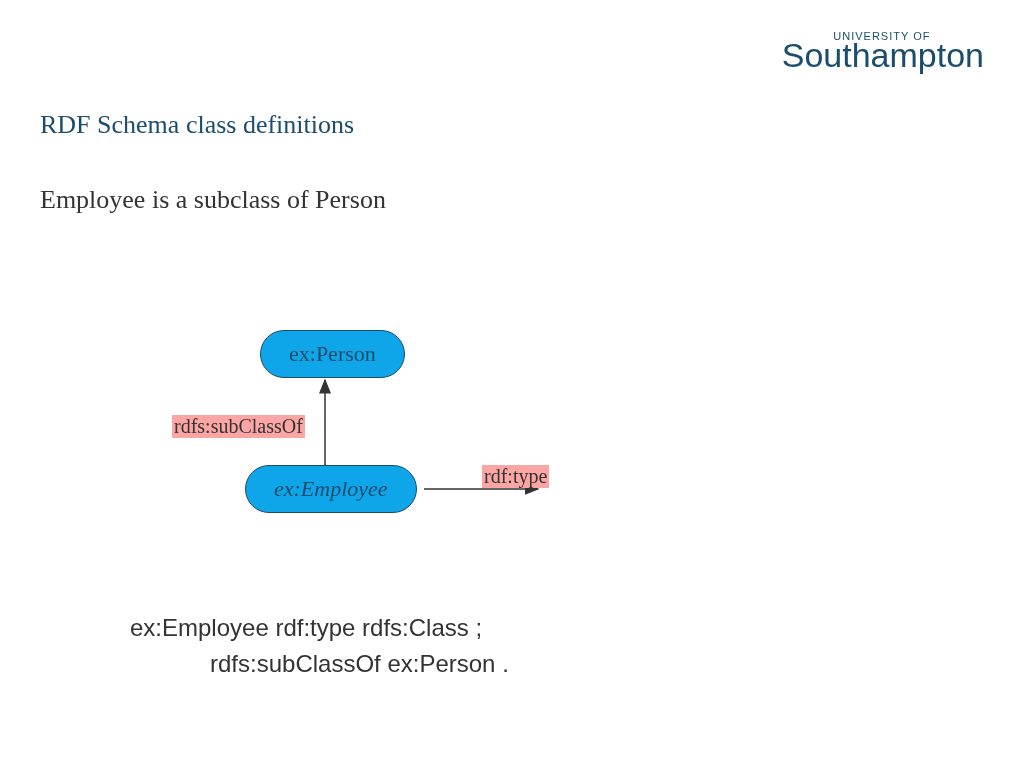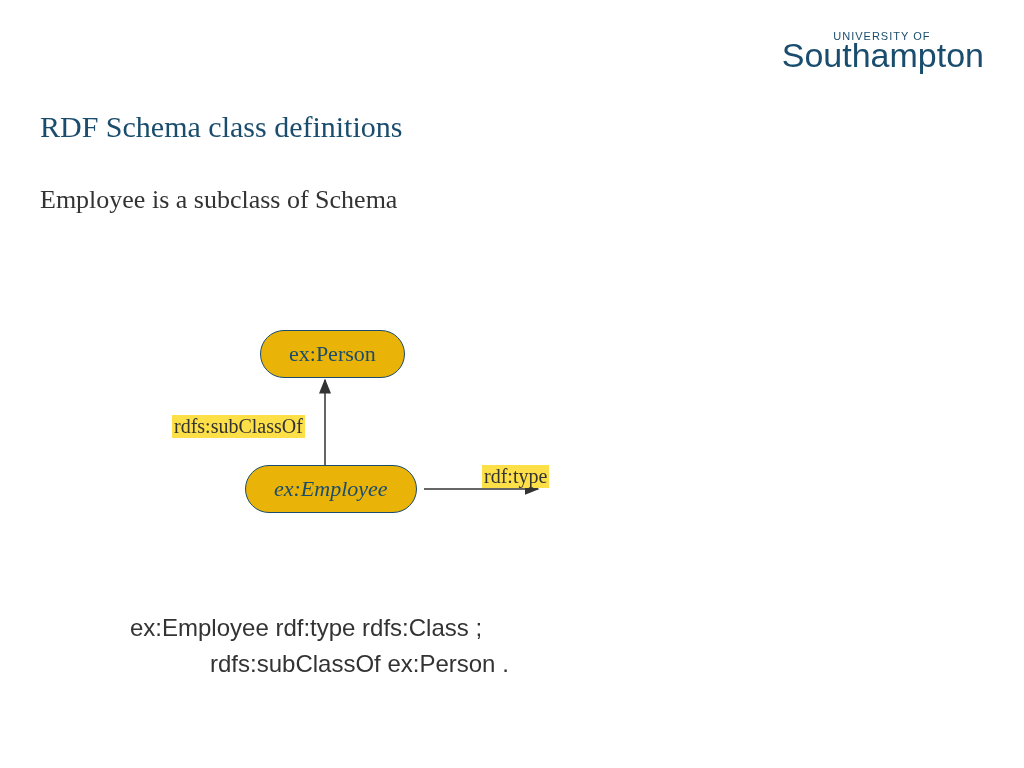--- a/index.html
+++ b/index.html
@@ -29,58 +29,58 @@
   .logo-main {
     font-size: 34px;
     font-weight: normal;
     font-family: Liberation Sans, sans-serif;
     line-height: 1;
   }
   .title {
     position: absolute;
     top: 110px;
     left: 40px;
-    font-size: 30px;
+    font-size: 26px;
     color: #1a4d6d;
     font-weight: normal;
   }
   .subtitle {
     position: absolute;
     top: 185px;
     left: 40px;
     font-size: 26px;
     color: #333333;
     font-weight: normal;
   }
   .diagram {
     position: absolute;
     top: 300px;
     left: 150px;
     width: 600px;
     height: 250px;
   }
   .node {
     position: absolute;
-    background: #eab308;
+    background: #0ea5e9;
     border: 1.5px solid #1a4d6d;
     border-radius: 24px;
     padding: 10px 28px;
     font-size: 22px;
     color: #1a4d6d;
     text-align: center;
     white-space: nowrap;
   }
   .node-person { top: 30px; left: 110px; }
   .node-employee { top: 165px; left: 95px; font-style: italic; }
   .node-class { top: 165px; left: 390px; }
   .edge-label {
     position: absolute;
     font-size: 20px;
     color: #333333;
-    background: #fde047;
+    background: #fca5a5;
     padding: 0 2px;
   }
   .label-subclass { top: 115px; left: 22px; }
   .label-type { top: 165px; left: 308px; margin-left: 24px; }
   .code-block {
     position: absolute;
     top: 610px;
     left: 130px;
     font-family: Liberation Sans, sans-serif;
     font-size: 24px;
@@ -100,21 +100,21 @@
 </head>
 <body>
 
 <div class="logo">
   <div class="logo-small">UNIVERSITY OF</div>
   <div class="logo-main">Southampton</div>
 </div>
 
 <h1 class="title">RDF Schema class definitions</h1>
 
-<div class="subtitle">Employee is a subclass of Schema</div>
+<div class="subtitle">Employee is a subclass of Person</div>
 
 <div class="diagram">
   <svg class="arrows">
     <defs>
       <marker id="arrowhead" markerWidth="10" markerHeight="8" refX="9" refY="4" orient="auto">
         <polygon points="0 0, 10 4, 0 8" fill="#333333"></polygon>
       </marker>
     </defs>
     <line x1="175" y1="165" x2="175" y2="80" stroke="#333333" stroke-width="1.5" marker-end="url(#arrowhead)"></line>
     <line x1="274" y1="189" x2="388" y2="189" stroke="#333333" stroke-width="1.5" marker-end="url(#arrowhead)"></line>

